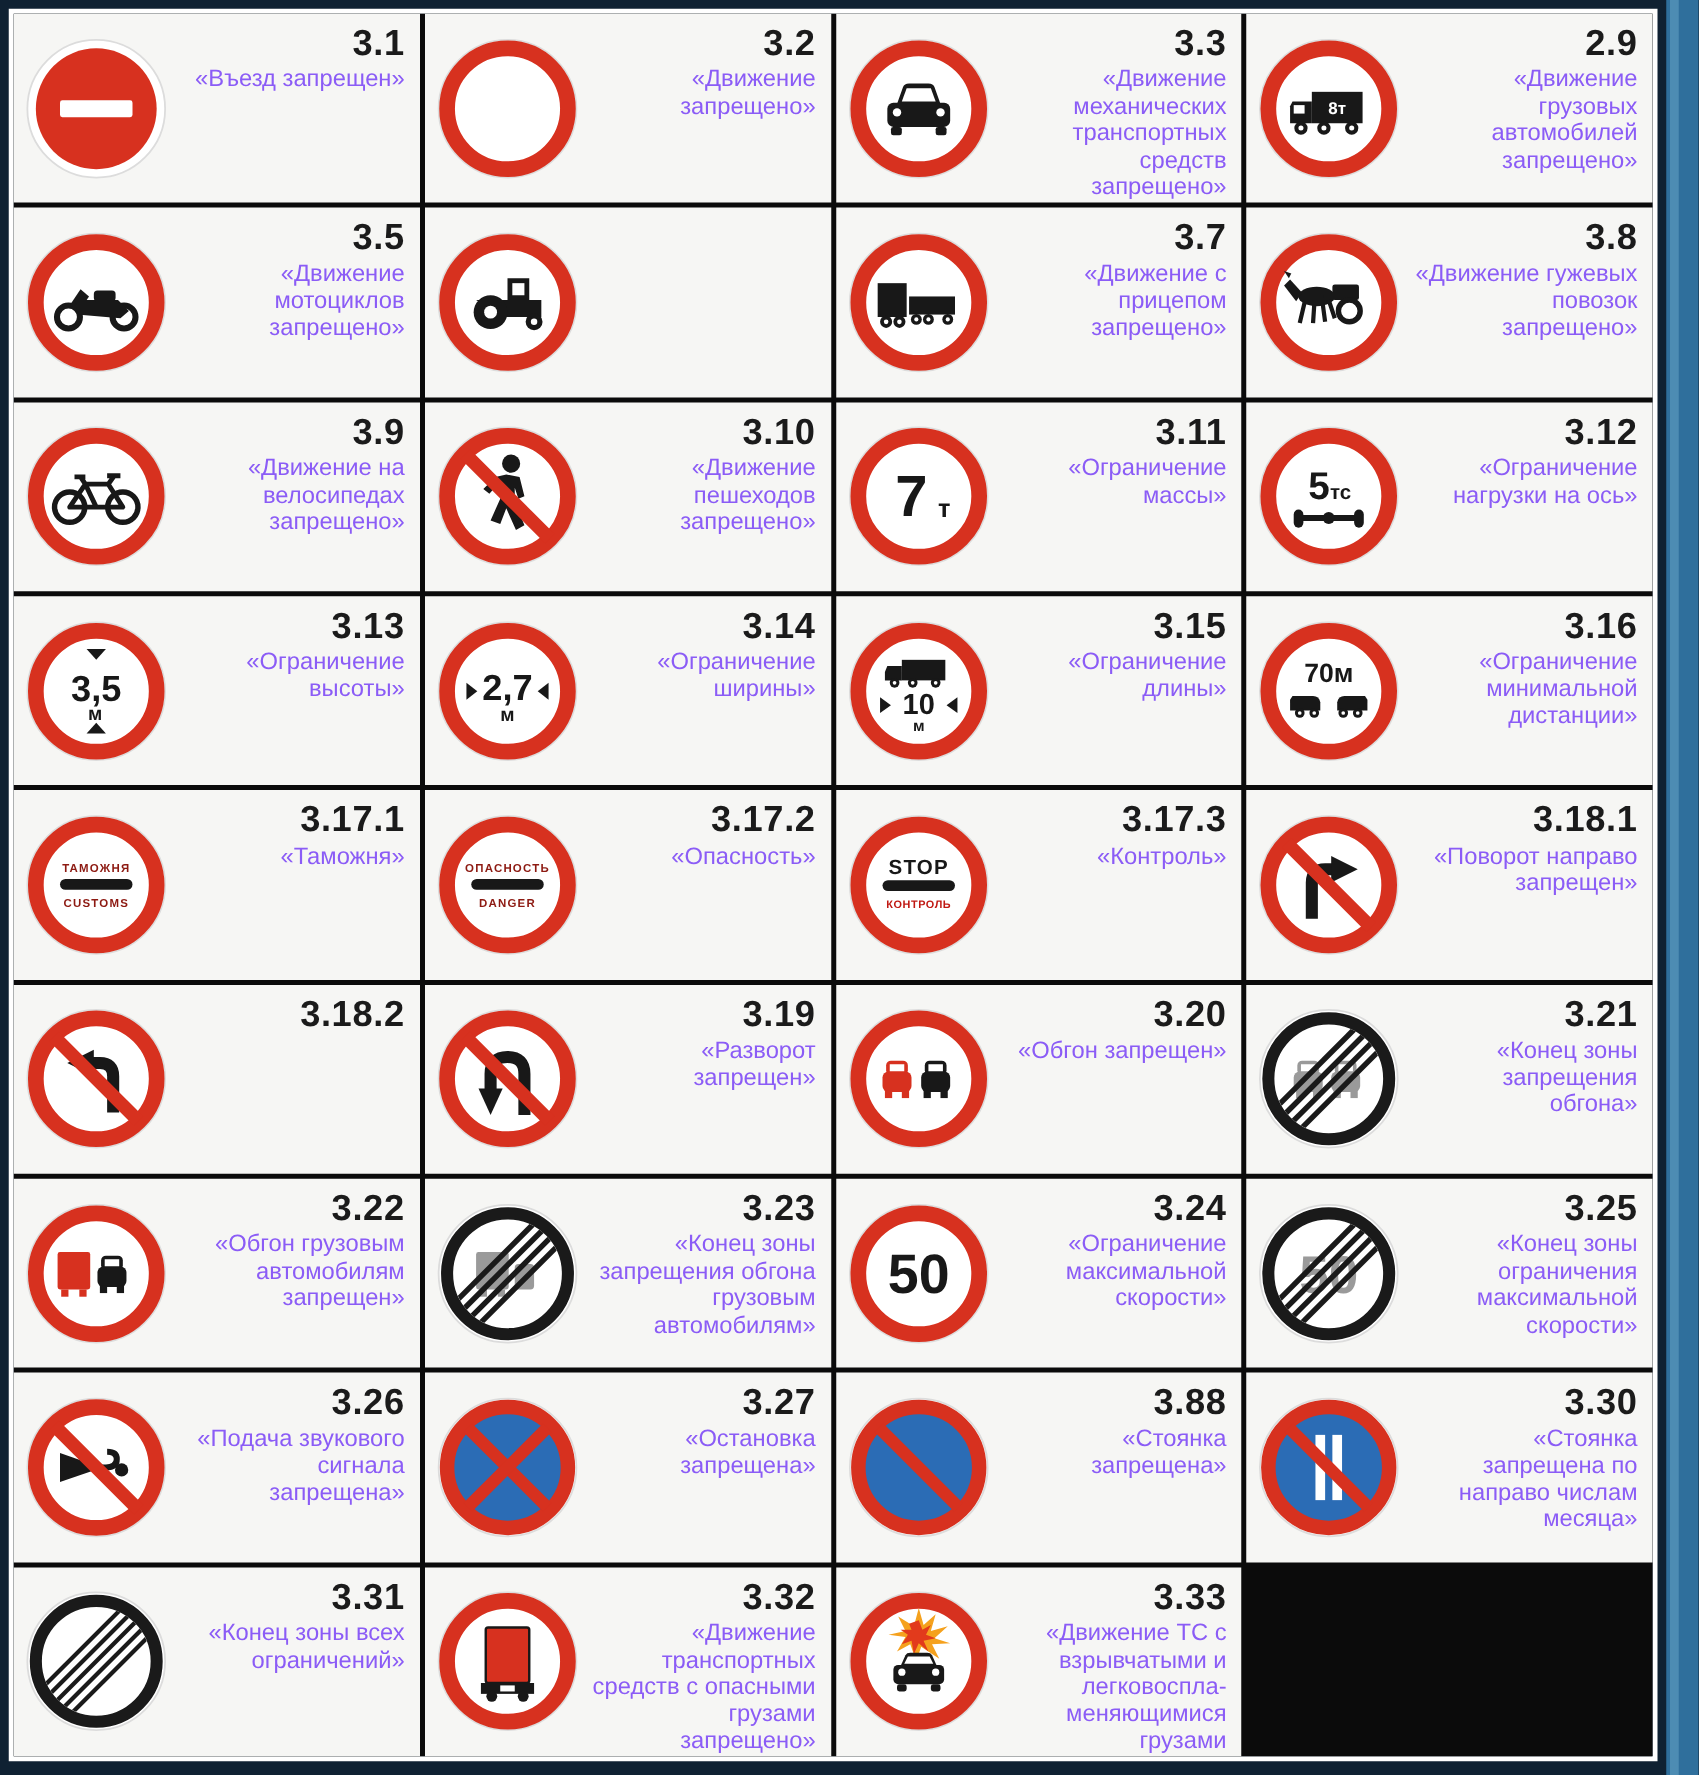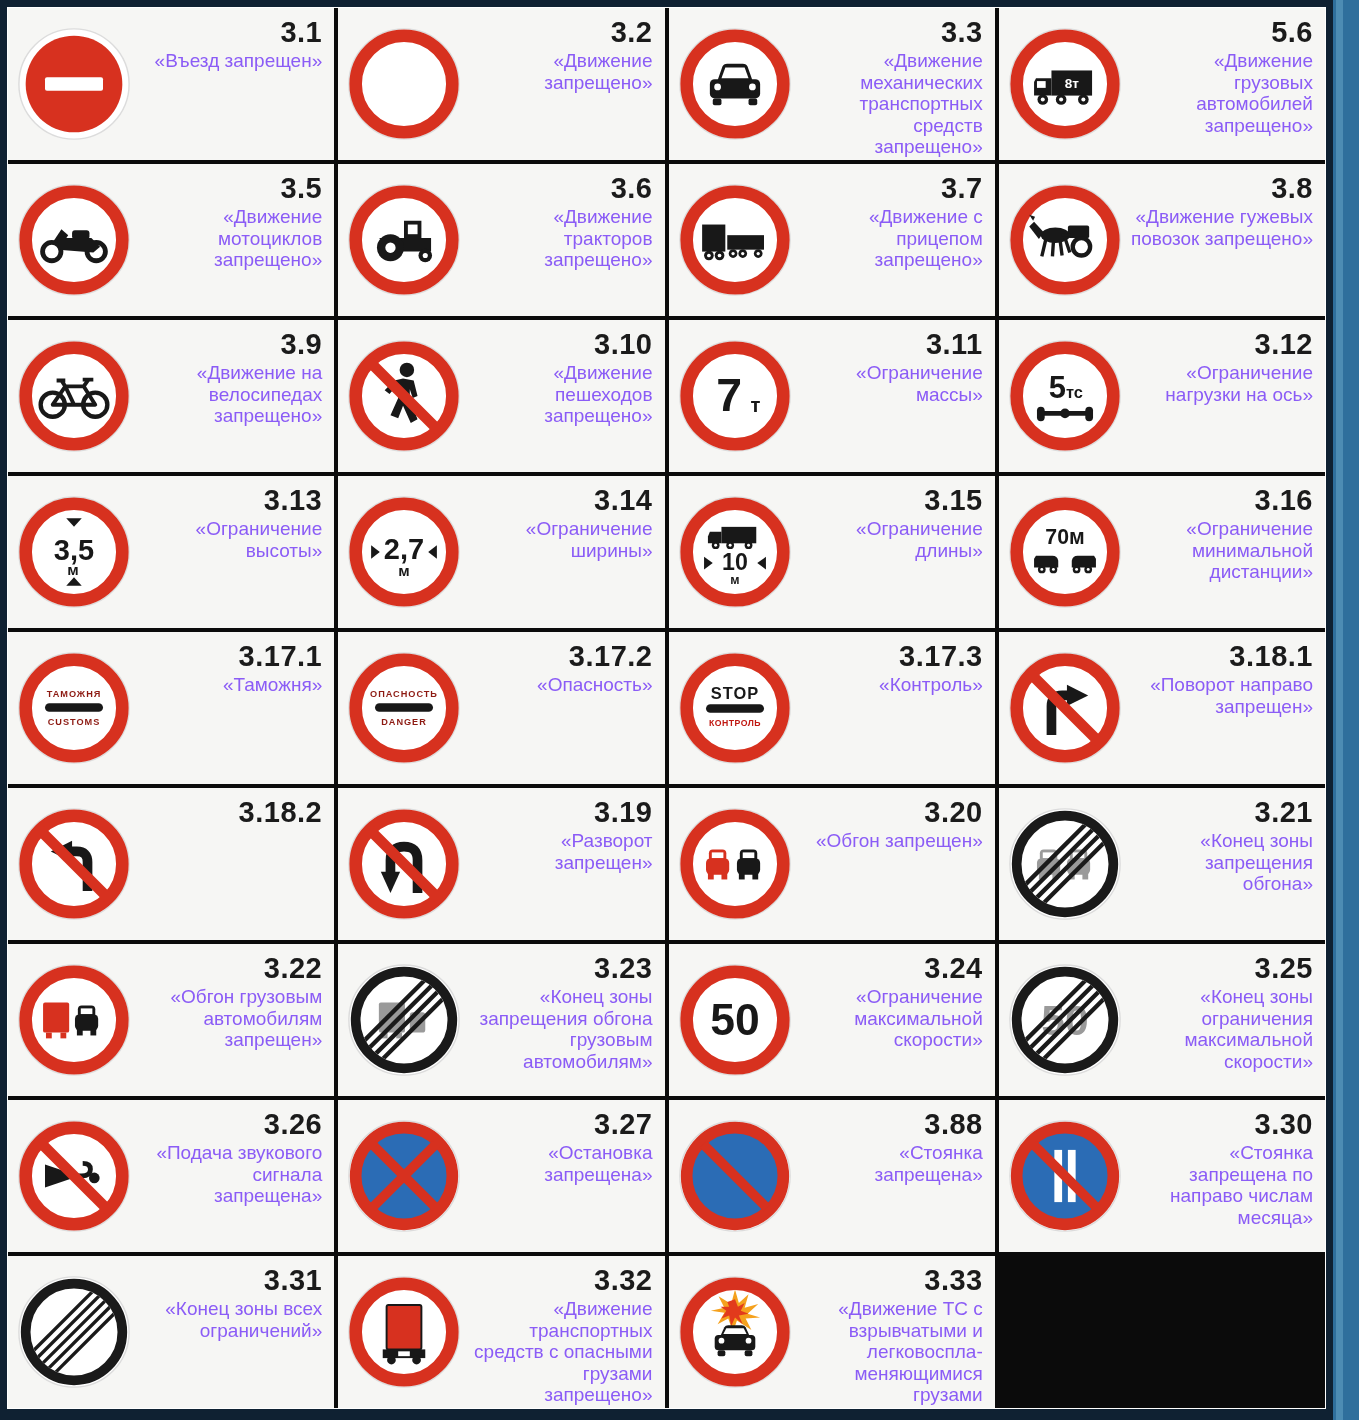--- a/index.html
+++ b/index.html
@@ -3,21 +3,21 @@
 <meta charset="utf-8">
 <style>
   html,body{margin:0;padding:0;}
   body{
     width:1359px;height:1420px;position:relative;overflow:hidden;
     background:#0f2132;
     font-family:"Liberation Sans", sans-serif;
   }
   .frame{
     position:absolute;left:7px;top:7px;right:33px;bottom:11px;
-    border:1px solid #ffffff;background:#0b0b0b;
+    border:4px solid #ffffff;background:#0b0b0b;
   }
   .grid{
     width:100%;height:100%;
     display:grid;
     grid-template-columns:repeat(4,1fr);
     grid-template-rows:repeat(9,1fr);
     gap:4px;background:#0b0b0b;
   }
   .cell{
     background:#f6f6f4;
@@ -105,21 +105,21 @@
             <circle cx="37" cy="76" r="5.5" fill="#181818"></circle>
             <circle cx="37" cy="76" r="2.09" fill="#fff"></circle>
             <circle cx="56" cy="76" r="5.5" fill="#181818"></circle>
             <circle cx="56" cy="76" r="2.09" fill="#fff"></circle>
             <circle cx="79" cy="76" r="5.5" fill="#181818"></circle>
             <circle cx="79" cy="76" r="2.09" fill="#fff"></circle>
             <text x="67" y="64" font-size="14" font-weight="bold" fill="#fff" text-anchor="middle" font-family="Liberation Sans, sans-serif">8т</text>
           </svg>
         </div>
         <div class="meta">
-          <div class="num">5.6</div>
+          <div class="num">2.9</div>
           <div class="title">«Движение грузовых автомобилей запрещено»</div>
         </div>
       </div>
       <div class="cell">
         <div class="signwrap">
           <svg viewBox="0 0 120 120" xmlns="http://www.w3.org/2000/svg">
             <circle cx="60" cy="60" r="57" fill="#fff" stroke="#dcdcdc" stroke-width="1.5"></circle>
             <circle cx="60" cy="60" r="50" fill="#fff" stroke="#d7311f" stroke-width="13"></circle>
             <circle cx="37" cy="72" r="9.5" fill="none" stroke="#181818" stroke-width="5"></circle>
             <circle cx="83" cy="72" r="9.5" fill="none" stroke="#181818" stroke-width="5"></circle>
@@ -138,24 +138,20 @@
           <svg viewBox="0 0 120 120" xmlns="http://www.w3.org/2000/svg">
             <circle cx="60" cy="60" r="57" fill="#fff" stroke="#dcdcdc" stroke-width="1.5"></circle>
             <circle cx="60" cy="60" r="50" fill="#fff" stroke="#d7311f" stroke-width="13"></circle>
             <path d="M34 58 H60 V40 H78 V58 H88 V72 H56 Z" fill="#181818"></path>
             <rect x="64" y="44" width="10" height="10" fill="#fff"></rect>
             <circle cx="46" cy="68" r="14" fill="#181818"></circle>
             <circle cx="46" cy="68" r="5.32" fill="#fff"></circle>
             <circle cx="82" cy="76" r="7" fill="#181818"></circle>
             <circle cx="82" cy="76" r="2.66" fill="#fff"></circle>
           </svg>
-        </div>
-        <div class="meta">
-          <div class="num">3.6</div>
-          <div class="title">«Движение тракторов запрещено»</div>
         </div>
       </div>
       <div class="cell">
         <div class="signwrap">
           <svg viewBox="0 0 120 120" xmlns="http://www.w3.org/2000/svg">
             <circle cx="60" cy="60" r="57" fill="#fff" stroke="#dcdcdc" stroke-width="1.5"></circle>
             <circle cx="60" cy="60" r="50" fill="#fff" stroke="#d7311f" stroke-width="13"></circle>
             <rect x="26" y="44" width="24" height="28" fill="#181818"></rect>
             <rect x="52" y="55" width="38" height="15" fill="#181818"></rect>
             <circle cx="33" cy="76" r="5" fill="#181818"></circle>

